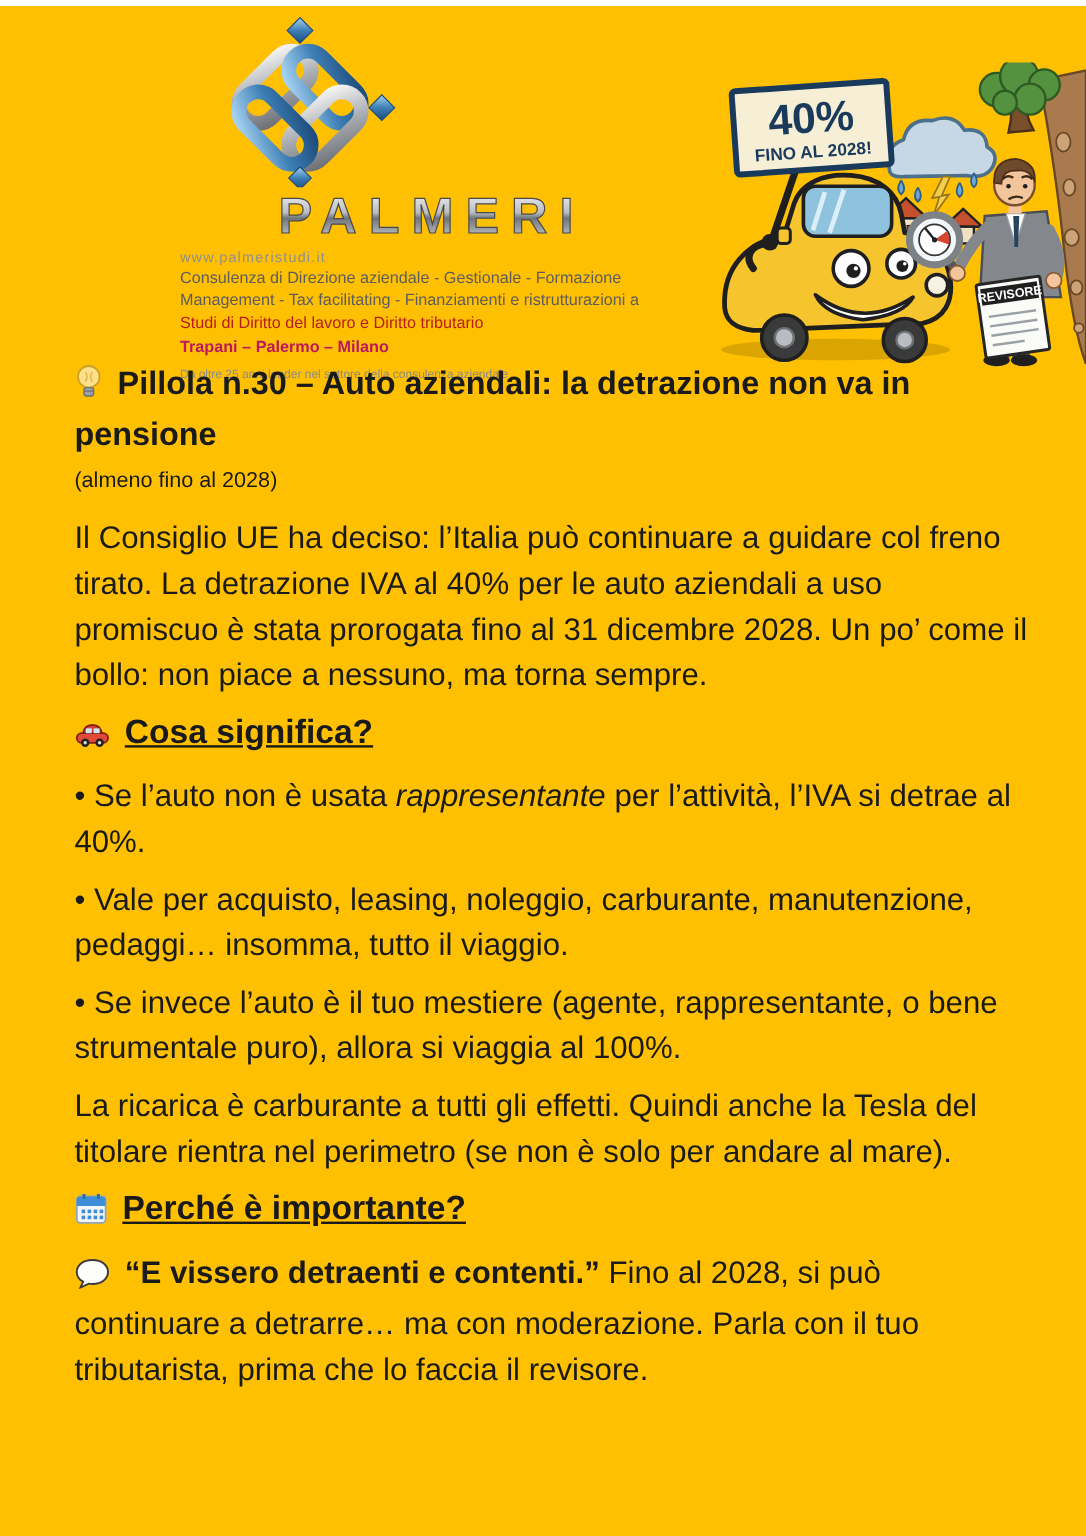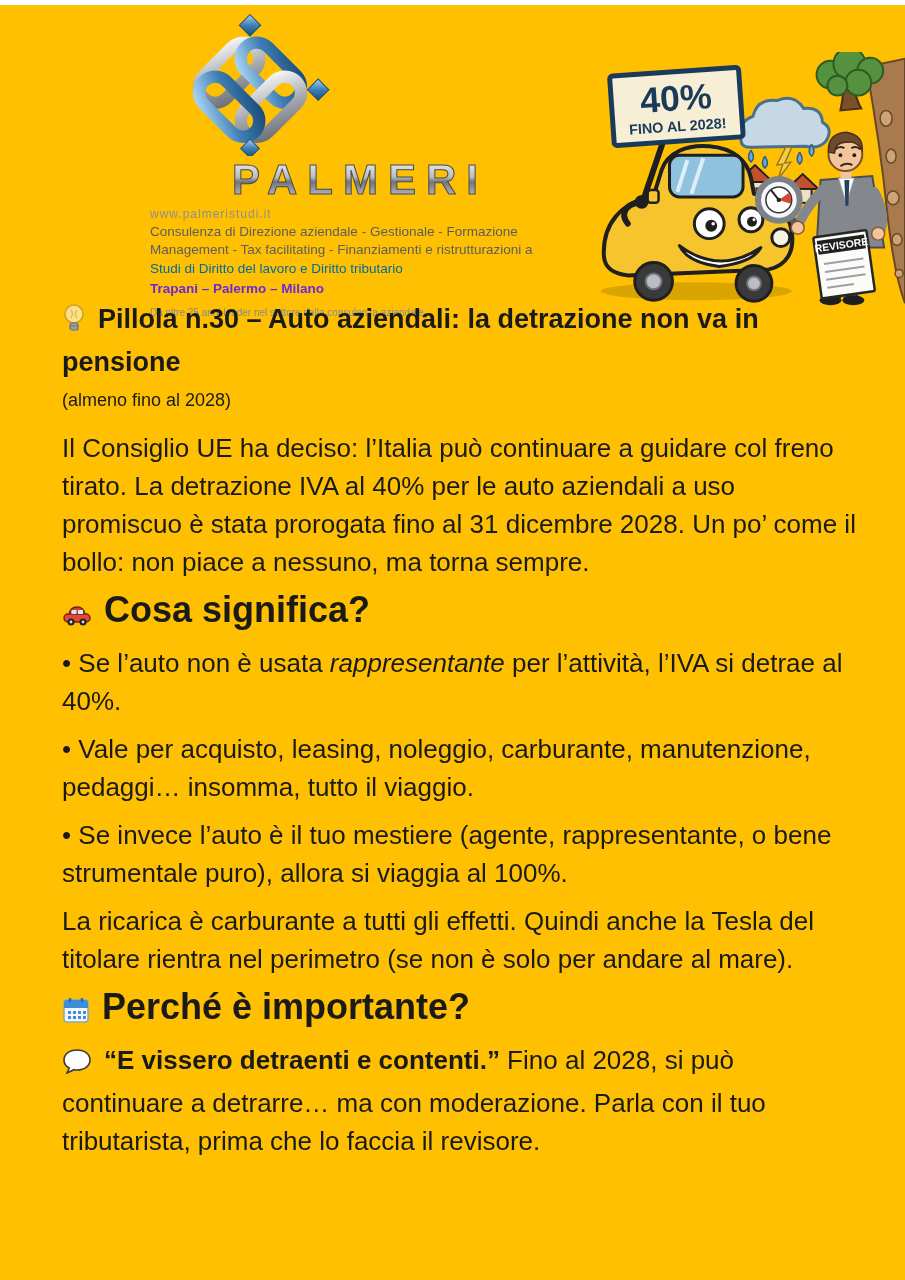--- a/index.html
+++ b/index.html
@@ -6,30 +6,30 @@
   body { font-family:"Liberation Sans", sans-serif; background:#ffffff; }
   .page { position:relative; width:905px; height:1280px; background:#FFC002; overflow:hidden; }
   .top-strip { position:absolute; top:0; left:0; width:100%; height:5px; background:#ffffff; }
 
   
   .logo-block { position:absolute; left:150px; top:14px; width:570px; text-align:left; }
   .chain-wrap { height:142px; }
   .brand-wrap { height:50px; margin-top:-2px; }
   .logo-url { font-size:12px; color:#8f8f8f; letter-spacing:1px; margin-top:3px; }
   .logo-line { font-size:13.5px; color:#5d5d5d; margin-top:3px; white-space:nowrap; }
-  .logo-line3 { font-size:13.5px; color:#0369a1; margin-top:4px; }
-  .logo-cities { font-size:13.5px; color:#6d28d9; font-weight:bold; margin-top:5px; }
+  .logo-line3 { font-size:13.5px; color:#b91c1c; margin-top:4px; }
+  .logo-cities { font-size:13.5px; color:#be185d; font-weight:bold; margin-top:5px; }
   .logo-tagline { font-size:10px; color:#8a8a8a; margin-top:11px; }
 
   .illustration { position:absolute; left:592px; top:52px; width:313px; height:258px; }
 
   
   .main { position:absolute; top:300px; left:0; width:905px; padding:0 48px 0 62px;
           color:#1a1a1a; font-size:26px; line-height:38px; }
-  .h-row { font-weight:bold; font-size:36px; margin-top:6px; margin-bottom:10px; }
+  .h-row { font-weight:bold; font-size:28px; margin-top:6px; margin-bottom:10px;text-decoration:underline; }
   .h-icon { display:inline-block; vertical-align:-5px; margin-right:12px; }
   .title { font-weight:bold; font-size:27px; }
   .title2 { font-weight:normal; font-size:18px; margin-bottom:10px; }
   .para { margin-bottom:10px; }
   em { font-style:italic; }
   strong { font-weight:bold; }
 </style>
 </head>
 <body>
 

